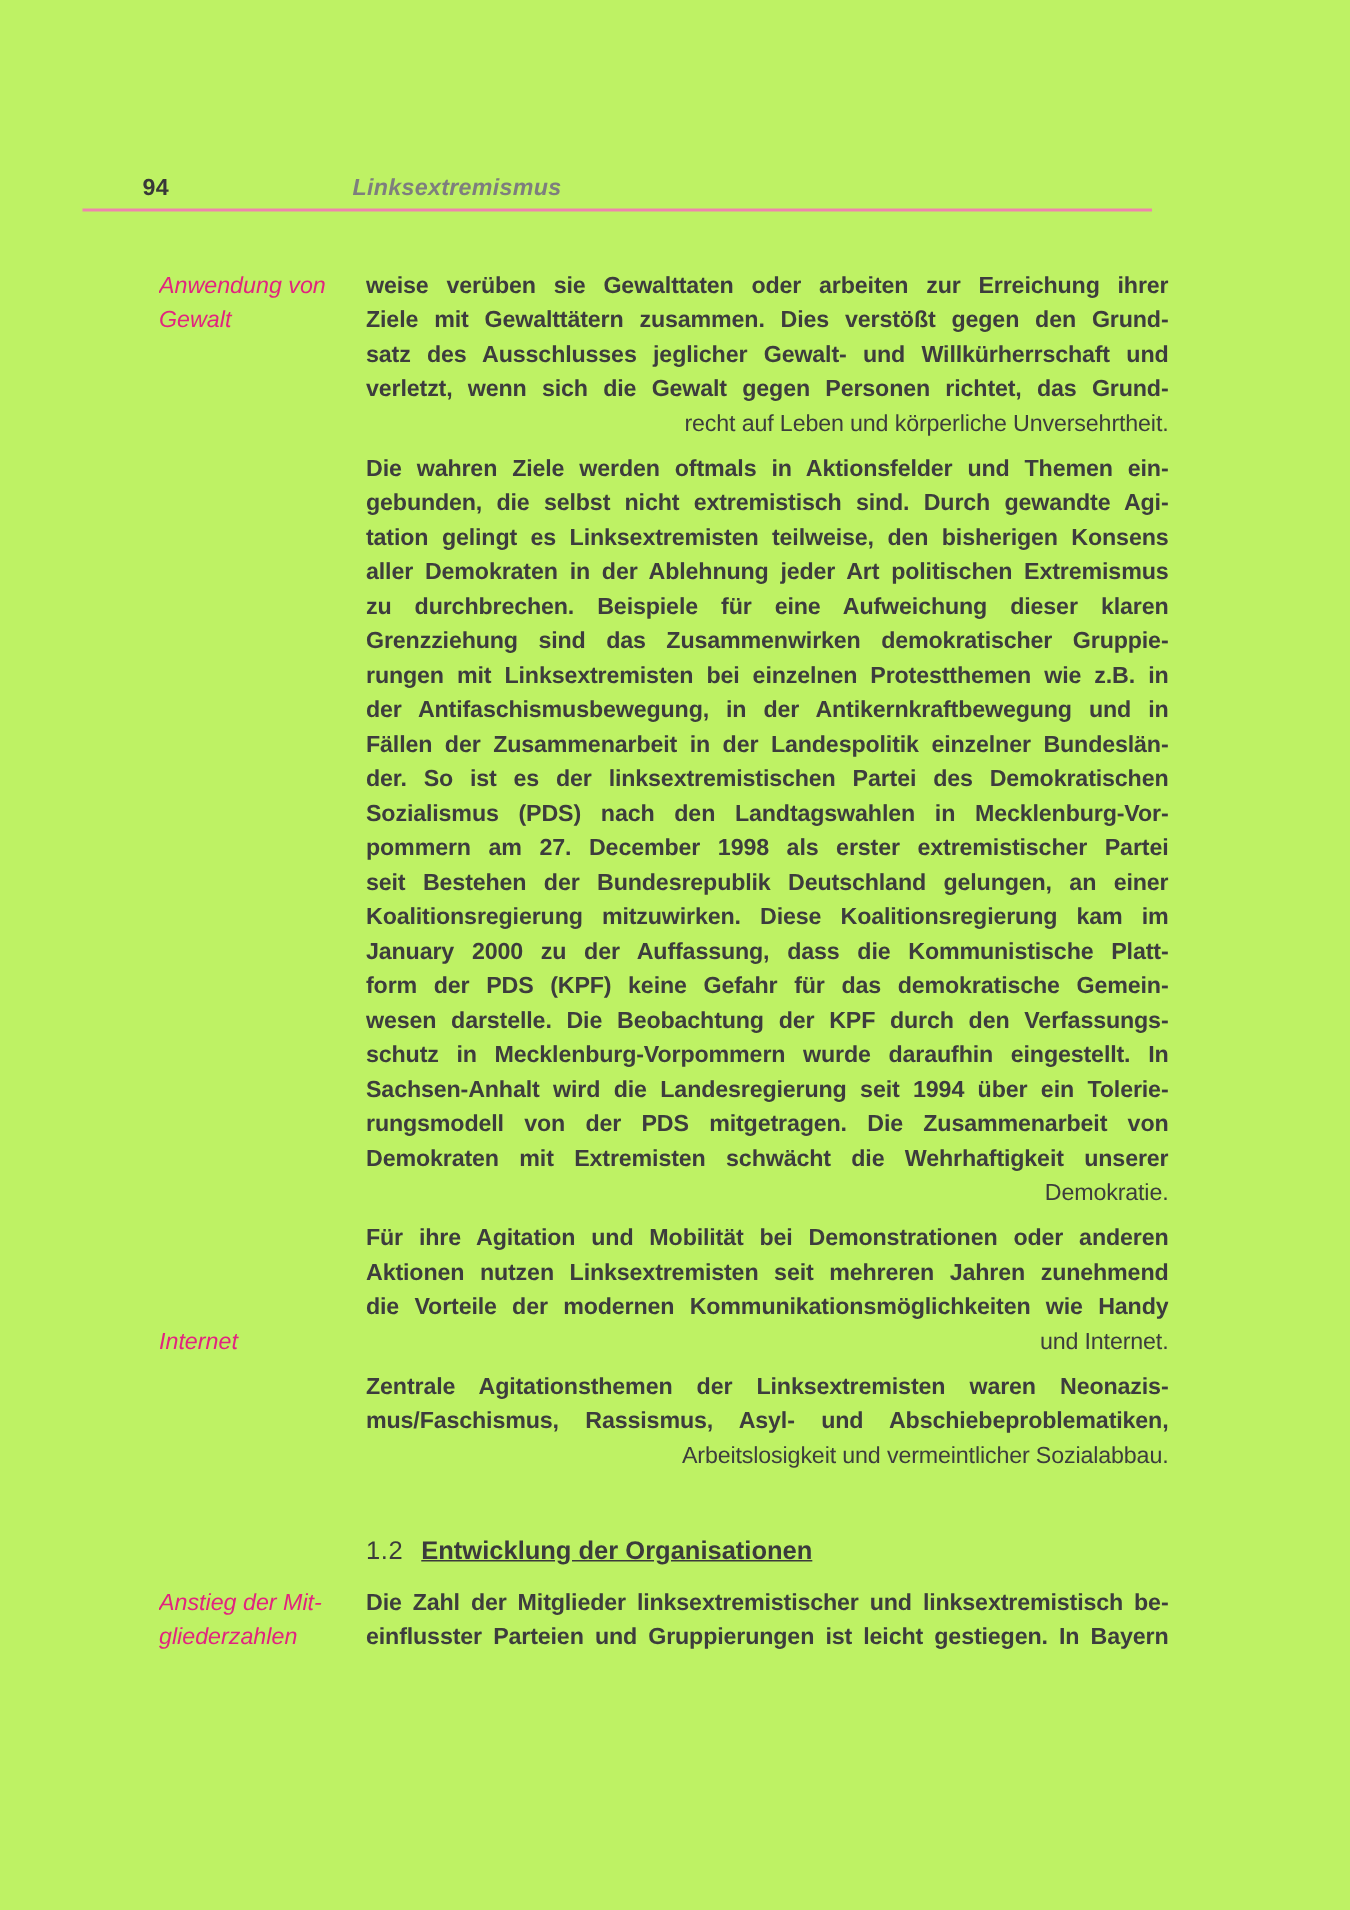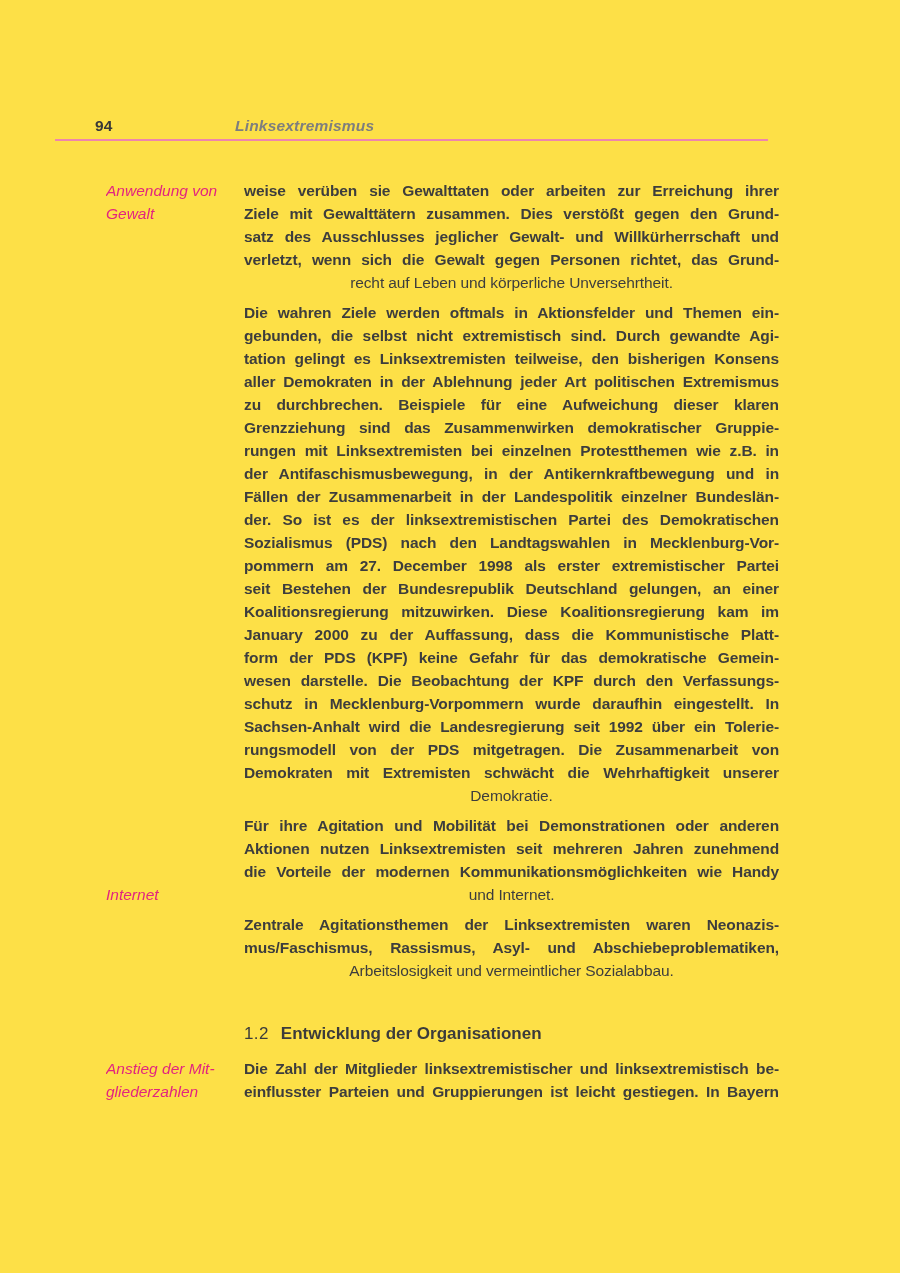--- a/index.html
+++ b/index.html
@@ -1,20 +1,20 @@
 <!DOCTYPE html>
 <html><head>
 <meta charset="utf-8">
 <style>
   html, body { margin: 0; padding: 0; background: #ffffff; }
   .page {
     position: relative;
     width: 900px;
     height: 1273px;
-    background: #fde047;
+    background: #bef264;
     font-family: "Liberation Sans", sans-serif;
     color: var(--body-text, #3d3d3d);
     overflow: hidden;
   }
   .pagehead {
     position: absolute;
     top: 117px;
     left: 95px;
     width: 673px;
     display: flex;
@@ -60,31 +60,31 @@
   }
   .para {
     width: 535px;
     flex: none;
     font-size: 15.5px;
     line-height: 23px;
     letter-spacing: -0.1px;
   }
   .line { height: 23px; overflow: hidden; }
   .jline { text-align: justify; text-align-last: justify; font-weight: bold; }
-  .lline { text-align: center; }
+  .lline { text-align: right; }
   .heading-row { margin-top: 40px; margin-bottom: 11px; }
   .heading {
     margin: 0;
     font-size: 17px;
     line-height: 24px;
     font-weight: normal;
     color: #3b3b3b;
   }
   .hnum { margin-right: 12px; letter-spacing: 0.4px; }
-  .htitle { font-weight: bold; }
+  .htitle { font-weight: bold; text-decoration: underline; }
 </style>
 </head>
 <body>
 
 <div class="page" style="--accent-magenta: #e2247f; --rule-pink: #ee85ac; --body-text: #3d3d3d; --header-gray: #7e7e7e;">
   <header class="pagehead">
     <span class="pagenum">94</span>
     <span class="chapter">Linksextremismus</span>
   </header>
   <div class="rule"></div>
@@ -116,21 +116,21 @@
           <div class="line jline">Fällen der Zusammenarbeit in der Landespolitik einzelner Bundeslän-</div>
           <div class="line jline">der. So ist es der linksextremistischen Partei des Demokratischen</div>
           <div class="line jline">Sozialismus (PDS) nach den Landtagswahlen in Mecklenburg-Vor-</div>
           <div class="line jline">pommern am 27. December 1998 als erster extremistischer Partei</div>
           <div class="line jline">seit Bestehen der Bundesrepublik Deutschland gelungen, an einer</div>
           <div class="line jline">Koalitionsregierung mitzuwirken. Diese Koalitionsregierung kam im</div>
           <div class="line jline">January 2000 zu der Auffassung, dass die Kommunistische Platt-</div>
           <div class="line jline">form der PDS (KPF) keine Gefahr für das demokratische Gemein-</div>
           <div class="line jline">wesen darstelle. Die Beobachtung der KPF durch den Verfassungs-</div>
           <div class="line jline">schutz in Mecklenburg-Vorpommern wurde daraufhin eingestellt. In</div>
-          <div class="line jline">Sachsen-Anhalt wird die Landesregierung seit 1992 über ein Tolerie-</div>
+          <div class="line jline">Sachsen-Anhalt wird die Landesregierung seit 1994 über ein Tolerie-</div>
           <div class="line jline">rungsmodell von der PDS mitgetragen. Die Zusammenarbeit von</div>
           <div class="line jline">Demokraten mit Extremisten schwächt die Wehrhaftigkeit unserer</div>
           <div class="line lline">Demokratie.</div>
         </div>
       </div>
       <div class="row">
         <aside class="note" style="margin-top: 69px;">
           <div class="line">Internet</div>
         </aside>
         <div class="para">

